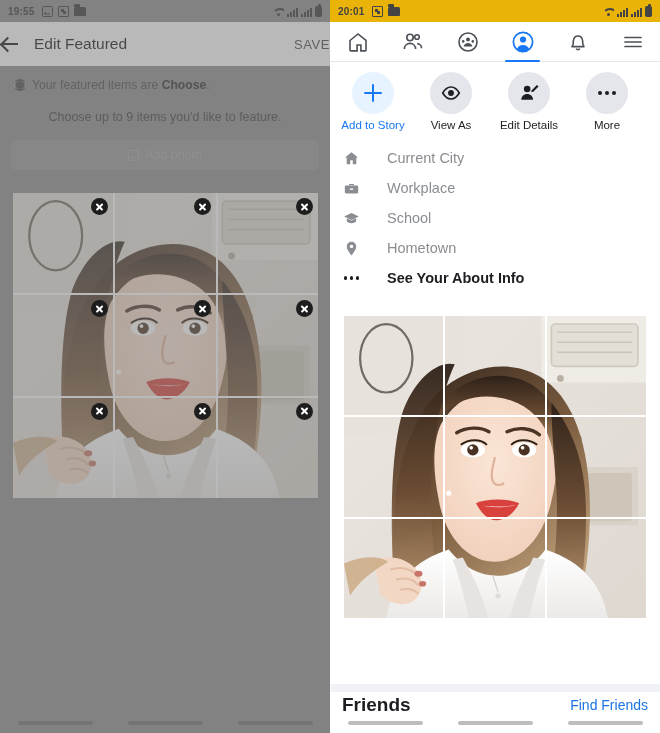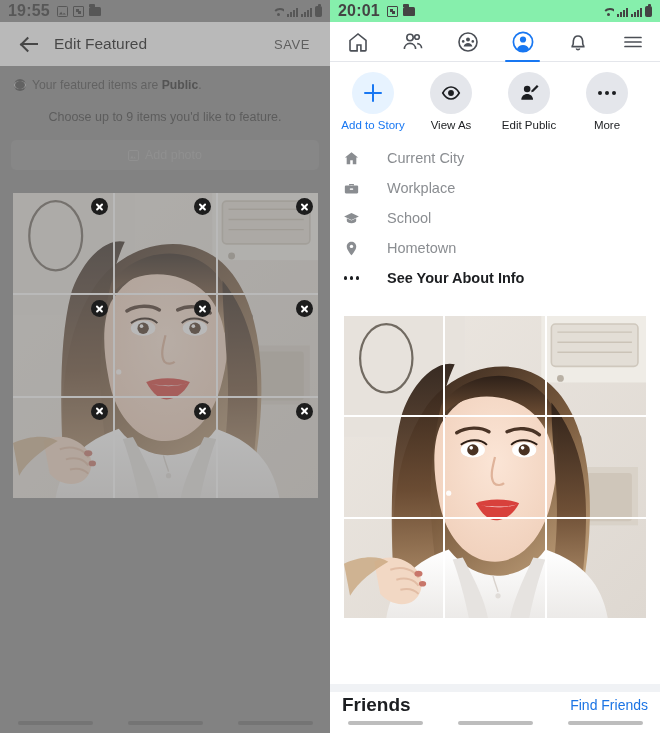--- a/index.html
+++ b/index.html
@@ -9,21 +9,21 @@
     background: #ffffff;
     overflow: hidden;
   }
   .screen { position: relative; width: 660px; height: 733px; display: flex; }
 
   
   .panel { position: relative; width: 330px; height: 733px; overflow: hidden; }
 
   .statusbar {
     height: 22px; display: flex; align-items: center;
-    padding: 0 8px; font-size: 16px; letter-spacing: .2px;
+    padding: 0 8px; font-size: 10px; letter-spacing: .2px;
   }
   .sb-time { font-weight: 600; }
   .sb-left-icons { display: flex; align-items: center; gap: 5px; margin-left: 7px; }
   .sb-spacer { flex: 1; }
   .sb-right-icons { display: flex; align-items: flex-end; gap: 3px; }
 
   .mini-ic { width: 11px; height: 11px; display: inline-block; position: relative; }
   .ic-gallery { border: 1.4px solid currentColor; border-radius: 1.5px; }
   .ic-gallery::after {
     content: ""; position: absolute; left: 1px; bottom: 1px;
@@ -77,21 +77,21 @@
     display: flex; align-items: center; justify-content: space-around;
   }
   .navbar-pill { width: 75px; height: 4px; border-radius: 2px; background: #9a9a9a; }
 
   
   .left { background: #8c8c8c; color: #3a3a3a; }
   .left .statusbar { background: #8c8c8c; color: #333; }
 
   .l-header {
     height: 44px; background: #ffffff; display: flex; align-items: center;
-    padding: 0 20px; gap: 14px;
+    padding: 0 0; gap: 14px;
   }
   .back-arrow {
     width: 20px; height: 20px; position: relative; flex: none; cursor: pointer;
   }
   .back-arrow::before {
     content: ""; position: absolute; top: 9px; left: 2px;
     width: 16px; height: 2px; background: #111;
   }
   .back-arrow::after {
     content: ""; position: absolute; top: 5px; left: 2px;
@@ -162,21 +162,21 @@
 
   .dim-overlay {
     position: absolute; inset: 0; background: rgba(120,120,120,0.52);
     pointer-events: none; z-index: 2;
   }
   .left .navbars { background: #8c8c8c; }
   .left .navbar-pill { background: #6f6f6f; }
 
   
   .right { background: #ffffff; color: #222; }
-  .right .statusbar { background: #86efac; color: #444; }
+  .right .statusbar { background: #eab308; color: #444; }
 
   .fb-nav {
     height: 40px; display: flex; align-items: center; border-bottom: 1px solid #e4e6eb;
     position: relative;
   }
   .fb-nav-item {
     flex: 1; height: 100%; display: flex; align-items: center; justify-content: center;
     position: relative; cursor: pointer;
   }
   .fb-nav-item.active::after {
@@ -274,21 +274,21 @@
     </div>
 
     <div class="l-header">
       <div class="back-arrow"></div>
       <div class="l-title">Edit Featured</div>
       <div class="l-save">SAVE</div>
     </div>
 
     <div class="l-privacy">
       <span class="globe-icon"></span>
-      <span><span>Your featured items are </span><b>Public</b><span>.</span></span>
+      <span><span>Your featured items are </span><b>Choose</b><span>.</span></span>
     </div>
 
     <div class="l-choose">Choose up to 9 items you'd like to feature.</div>
 
     <div class="l-addphoto">
       <span class="photo-icon"></span>
       <span>Add photo</span>
     </div>
 
     <div class="photo-grid l-grid" id="left-grid">
@@ -1094,21 +1094,21 @@
         <div class="lbl">View As</div>
       </div>
       <div class="fb-action">
         <div class="circ">
           <svg width="22" height="22" viewBox="0 0 24 24">
             <circle cx="10" cy="7.6" r="3.6" fill="#1c1e21"></circle>
             <path d="M3.6 19.4c0-3.6 2.9-6.2 6.4-6.2s6.4 2.6 6.4 6.2z" fill="#1c1e21"></path>
             <path d="M20.6 3.2 15 8.9l-.6 2.3 2.3-.6 5.7-5.7z" fill="#1c1e21"></path>
           </svg>
         </div>
-        <div class="lbl">Edit Public</div>
+        <div class="lbl">Edit Details</div>
       </div>
       <div class="fb-action">
         <div class="circ">
           <span class="dots-glyph">
               <i></i>
               <i></i>
               <i></i>
             </span>
         </div>
         <div class="lbl">More</div>

